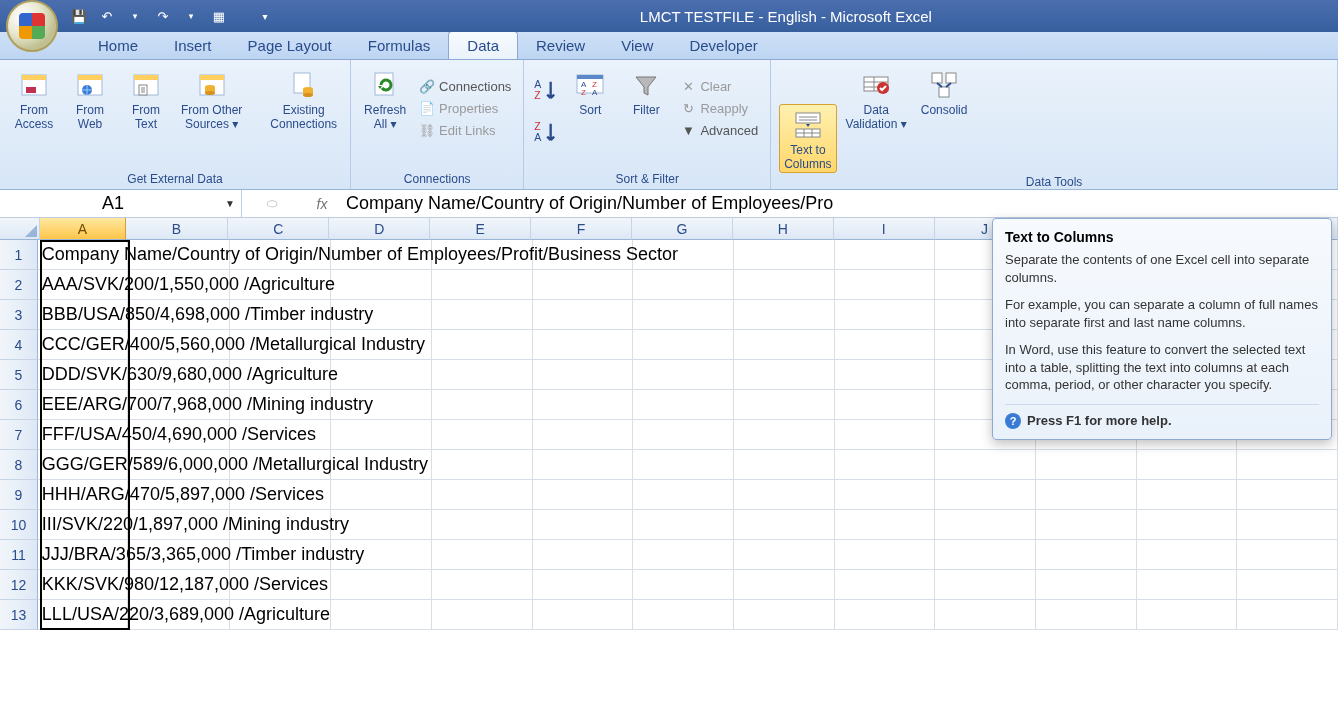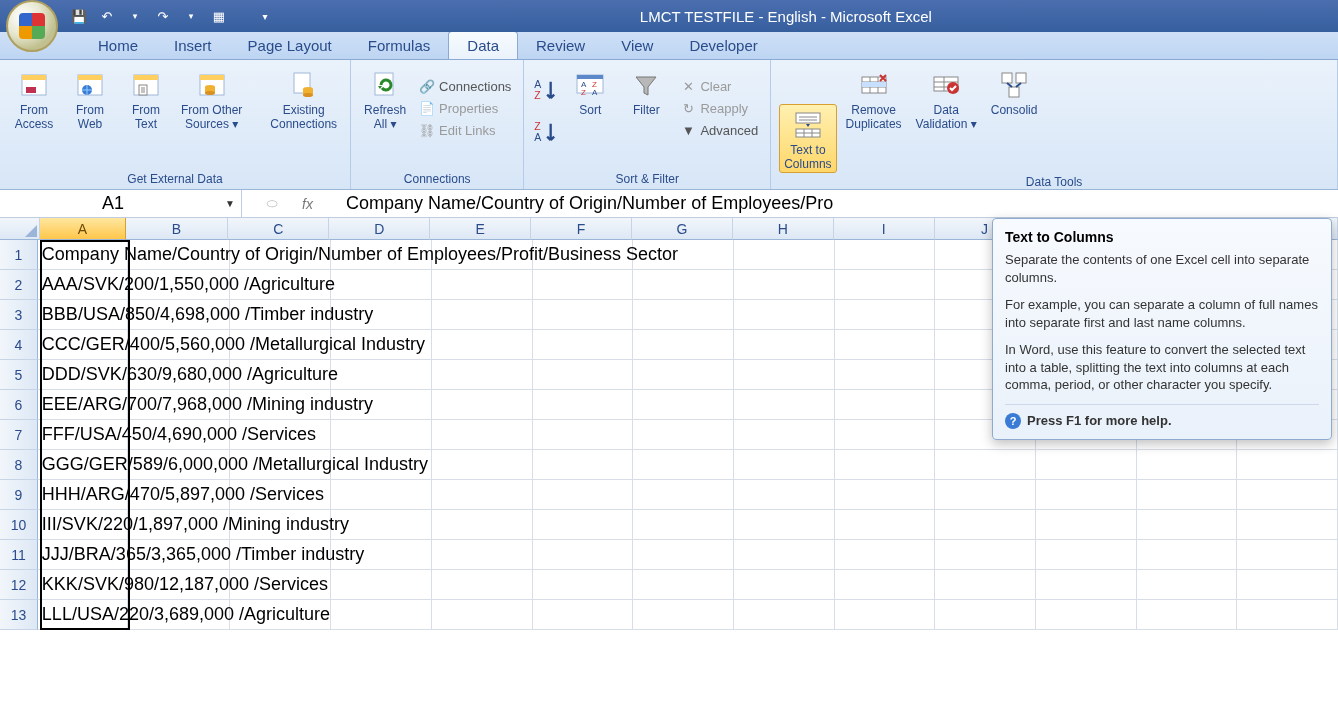--- a/index.html
+++ b/index.html
@@ -32,21 +32,21 @@
 .smallbtn { display:flex; align-items:center; gap:4px; padding:2px 4px; color:#555; font-size:13px; cursor:pointer; white-space:nowrap;}
 .smallbtn.disabled{color:#9a9a9a;}
 .smallbtn .si{width:16px;height:16px;display:inline-flex;align-items:center;justify-content:center;}
 
 .vstack{display:flex;flex-direction:column;gap:2px;justify-content:center;height:88px;}
 
 
 .fbar{height:28px;border-bottom:1px solid #bfcde0;display:flex;align-items:center;background:#fff;padding-left:12px;}
 .namebox{width:230px;border-right:1px solid #bfcde0;height:100%;display:flex;align-items:center;padding-left:90px;font-size:18px;position:relative;}
 .namebox .dd{position:absolute;right:6px;font-size:10px;color:#333;}
-.fx{width:40px;color:#777;font-style:italic;font-size:14px;}
+.fx{width:40px;text-align:center;color:#777;font-style:italic;font-size:14px;}
 .fx-input-wrap{position:relative;flex:1;height:100%;}
 .formula{border:none;height:100%;font-size:18px;padding:0 4px;width:100%;}
 
 
 .grid{position:relative;}
 .colheads{display:flex;margin-left:40px;}
 .colhead{height:22px;border-right:1px solid #c7d4e5;border-bottom:1px solid #9bb5d8;background:linear-gradient(#f2f6fb,#dde8f5);display:flex;align-items:center;justify-content:center;font-size:14px;color:#2a4c8b;}
 .colhead.sel{background:linear-gradient(#ffe7a0,#ffc64a);color:#6e4a00;border-right-color:#d8a030;}
 .selectall{width:40px;height:22px;border-right:1px solid #c7d4e5;border-bottom:1px solid #9bb5d8;background:linear-gradient(#f2f6fb,#dde8f5);position:absolute;left:0;top:0;}
 .selectall::after{content:"";position:absolute;right:2px;bottom:2px;border:6px solid transparent;border-bottom-color:#9bb5d8;border-right-color:#9bb5d8;}
@@ -264,32 +264,20 @@
             <svg viewBox="0 0 32 32">
               <rect x="4" y="4" width="24" height="10" fill="#fff" stroke="#888"></rect>
               <path d="M7 8h18M7 11h18" stroke="#888"></path>
               <rect x="4" y="20" width="24" height="8" fill="#fff" stroke="#888"></rect>
               <path d="M12 20v8M20 20v8M4 24h24" stroke="#888"></path>
               <path d="M14 15l2 3 2-3" fill="#2a4c8b"></path>
             </svg>
           </div>
         <span style="white-space:pre-line">Text to
 Columns</span>
-      </div>
-      <div class="bigbtn">
-        <div class="icn">
-            <svg viewBox="0 0 32 32">
-              <rect x="4" y="8" width="24" height="16" fill="#fff" stroke="#888"></rect>
-              <path d="M4 13h24M4 18h24M12 8v16M20 8v16" stroke="#888"></path>
-              <rect x="4" y="13" width="24" height="5" fill="#c8e0ff"></rect>
-              <path d="M22 6l6 6M28 6l-6 6" stroke="#c33" stroke-width="2"></path>
-            </svg>
-          </div>
-        <span style="white-space:pre-line">Remove
-Duplicates</span>
       </div>
       <div class="bigbtn">
         <div class="icn">
             <svg viewBox="0 0 32 32">
               <rect x="4" y="8" width="24" height="14" fill="#fff" stroke="#888"></rect>
               <path d="M4 13h24M4 18h24M14 8v14" stroke="#888"></path>
               <circle cx="23" cy="19" r="6" fill="#c33"></circle>
               <path d="M20 19l2 2 4-4" stroke="#fff" stroke-width="2" fill="none"></path>
             </svg>
           </div>

